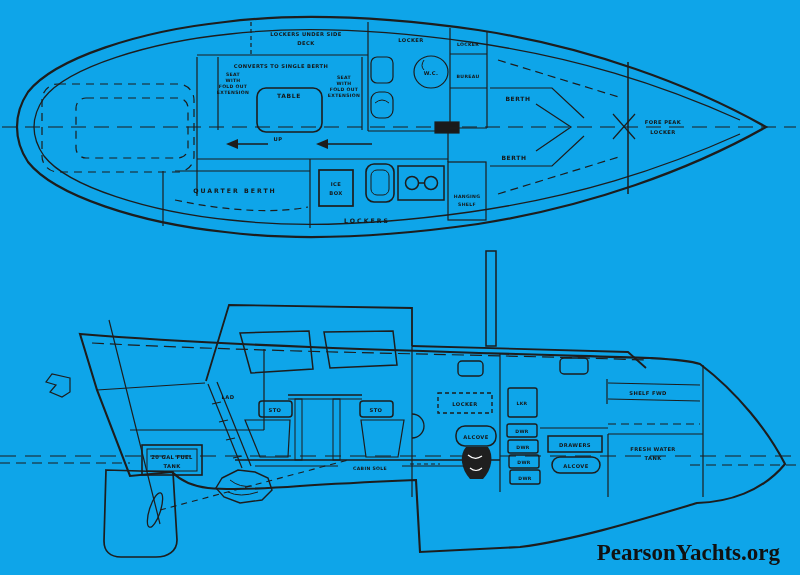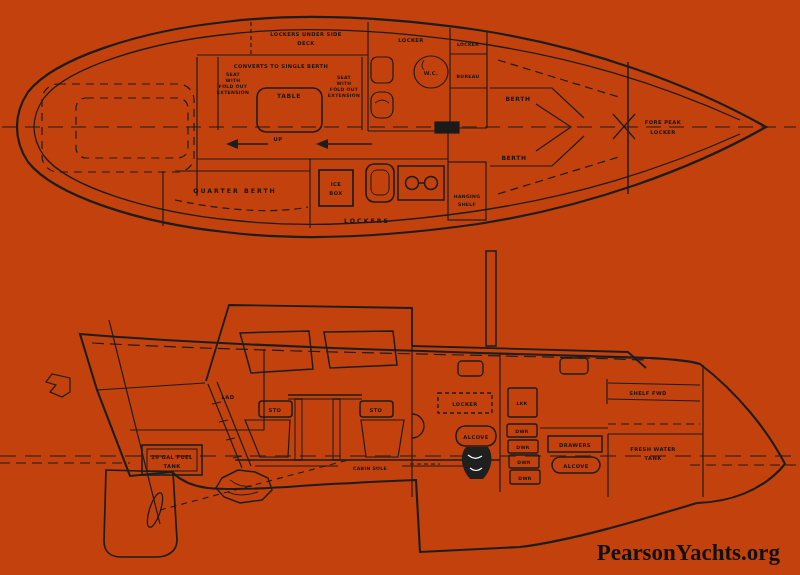--- a/index.html
+++ b/index.html
@@ -1,16 +1,16 @@
 <!DOCTYPE html>
 <html><head>
 <meta charset="utf-8">
 <style>
   html,body{margin:0;padding:0;background:#ffffff;}
-  .canvas{position:relative;width:800px;height:575px;background:#c2410c;overflow:hidden;
+  .canvas{position:relative;width:800px;height:575px;background:#0ea5e9;overflow:hidden;
           font-family:"DejaVu Sans", sans-serif;}
   svg{position:absolute;top:0;left:0;}
   svg text{fill:#161616;font-family:"DejaVu Sans",sans-serif;font-weight:700;text-anchor:middle;}
   .t45{font-size:4.6px;letter-spacing:.3px}
   .t5{font-size:5.2px;letter-spacing:.4px}
   .t6{font-size:6px;letter-spacing:.6px}
   .t6w{font-size:6.2px;letter-spacing:2px}
   .credit{position:absolute;right:20px;bottom:9px;
           font-family:"Liberation Serif","DejaVu Serif",serif;
           font-weight:700;font-size:23px;color:#111;}

